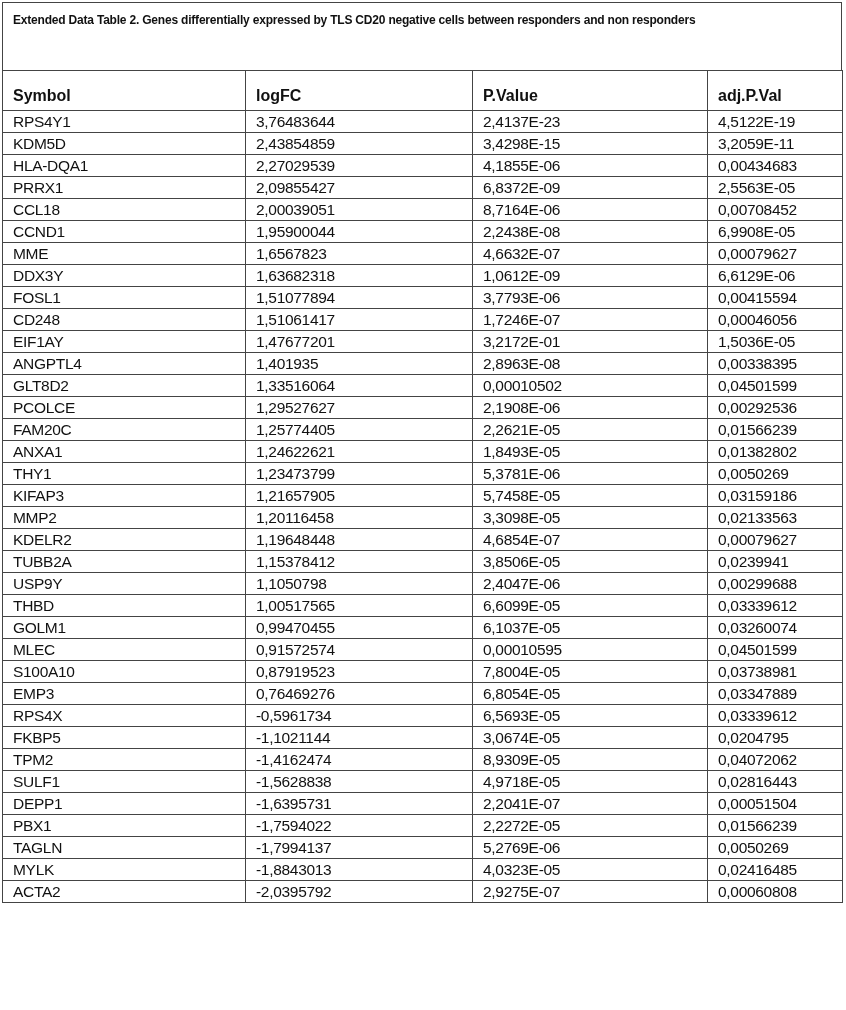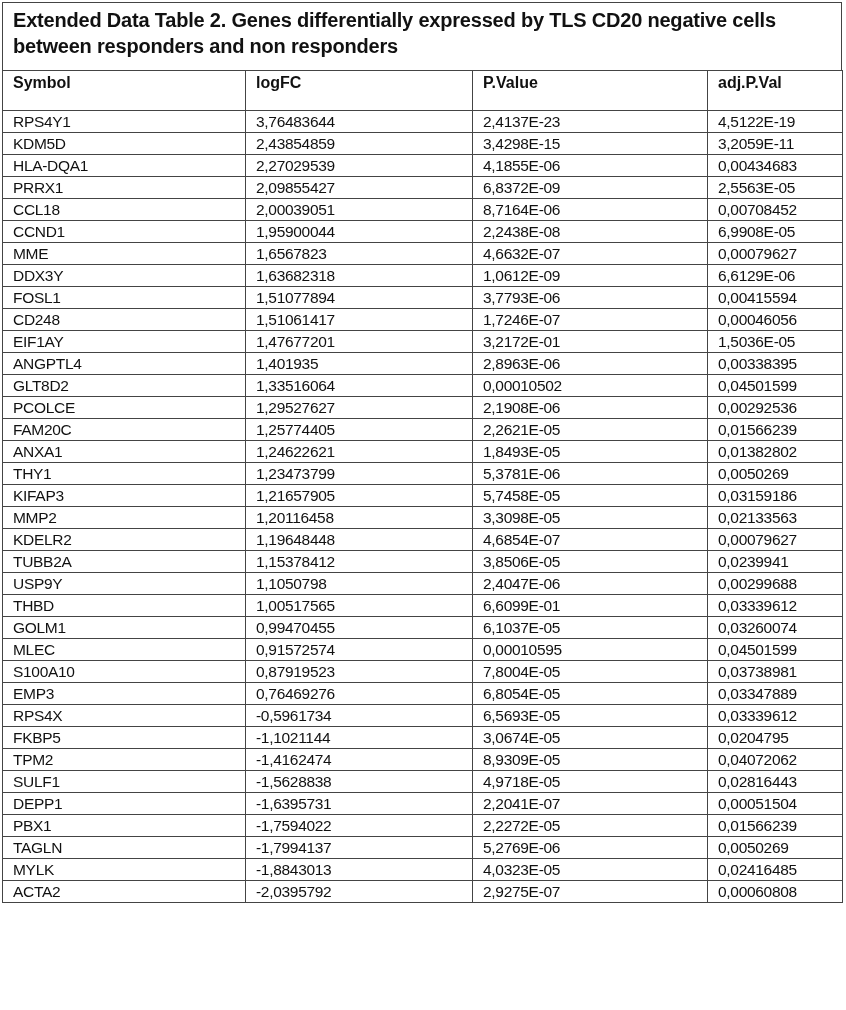--- a/index.html
+++ b/index.html
@@ -5,33 +5,33 @@
     html, body { margin: 0; padding: 0; background: #ffffff; }
     body { width: 846px; height: 1010px; overflow: hidden; font-family: "Liberation Sans", sans-serif; color: #111; }
     .wrap { position: absolute; left: 2px; top: 2px; width: 840px; }
     .title {
       border: 1px solid #444;
       border-bottom: none;
       padding: 4px 10px 4px 10px;
       height: 59px;
       font-family: "Liberation Sans", sans-serif;
       font-weight: bold;
-      font-size: 20px;
+      font-size: 12px;
       line-height: 26px;
       letter-spacing: -0.2px;
       box-sizing: border-box;
       height: 68px;
     }
     table { border-collapse: collapse; width: 840px; table-layout: fixed; }
     col.c1 { width: 243px; }
     col.c2 { width: 227px; }
     col.c3 { width: 235px; }
     col.c4 { width: 135px; }
     th, td { border: 1px solid #444; padding: 0 0 0 10px; text-align: left; white-space: nowrap; overflow: hidden; }
-    th { font-weight: bold; font-size: 16px; height: 40px; vertical-align: top; padding-top: 3px; box-sizing: border-box; }
+    th { font-weight: bold; font-size: 16px; height: 40px; vertical-align: top; padding-top: 16px; box-sizing: border-box; }
     td { font-size: 15.5px; height: 20.8px; line-height: 20px; padding-top: 1px; box-sizing: border-box; letter-spacing: -0.3px; font-stretch: condensed; }
   </style>
 </head>
 <body>
 
 <div class="wrap">
   <div class="title">Extended Data Table 2. Genes differentially expressed by TLS CD20 negative cells between responders and non responders</div>
   <table>
     <colgroup>
         <col class="c1">
@@ -110,21 +110,21 @@
         </tr>
         <tr>
           <td>EIF1AY</td>
           <td>1,47677201</td>
           <td>3,2172E-01</td>
           <td>1,5036E-05</td>
         </tr>
         <tr>
           <td>ANGPTL4</td>
           <td>1,401935</td>
-          <td>2,8963E-06</td>
+          <td>2,8963E-08</td>
           <td>0,00338395</td>
         </tr>
         <tr>
           <td>GLT8D2</td>
           <td>1,33516064</td>
           <td>0,00010502</td>
           <td>0,04501599</td>
         </tr>
         <tr>
           <td>PCOLCE</td>
@@ -176,21 +176,21 @@
         </tr>
         <tr>
           <td>USP9Y</td>
           <td>1,1050798</td>
           <td>2,4047E-06</td>
           <td>0,00299688</td>
         </tr>
         <tr>
           <td>THBD</td>
           <td>1,00517565</td>
-          <td>6,6099E-01</td>
+          <td>6,6099E-05</td>
           <td>0,03339612</td>
         </tr>
         <tr>
           <td>GOLM1</td>
           <td>0,99470455</td>
           <td>6,1037E-05</td>
           <td>0,03260074</td>
         </tr>
         <tr>
           <td>MLEC</td>

